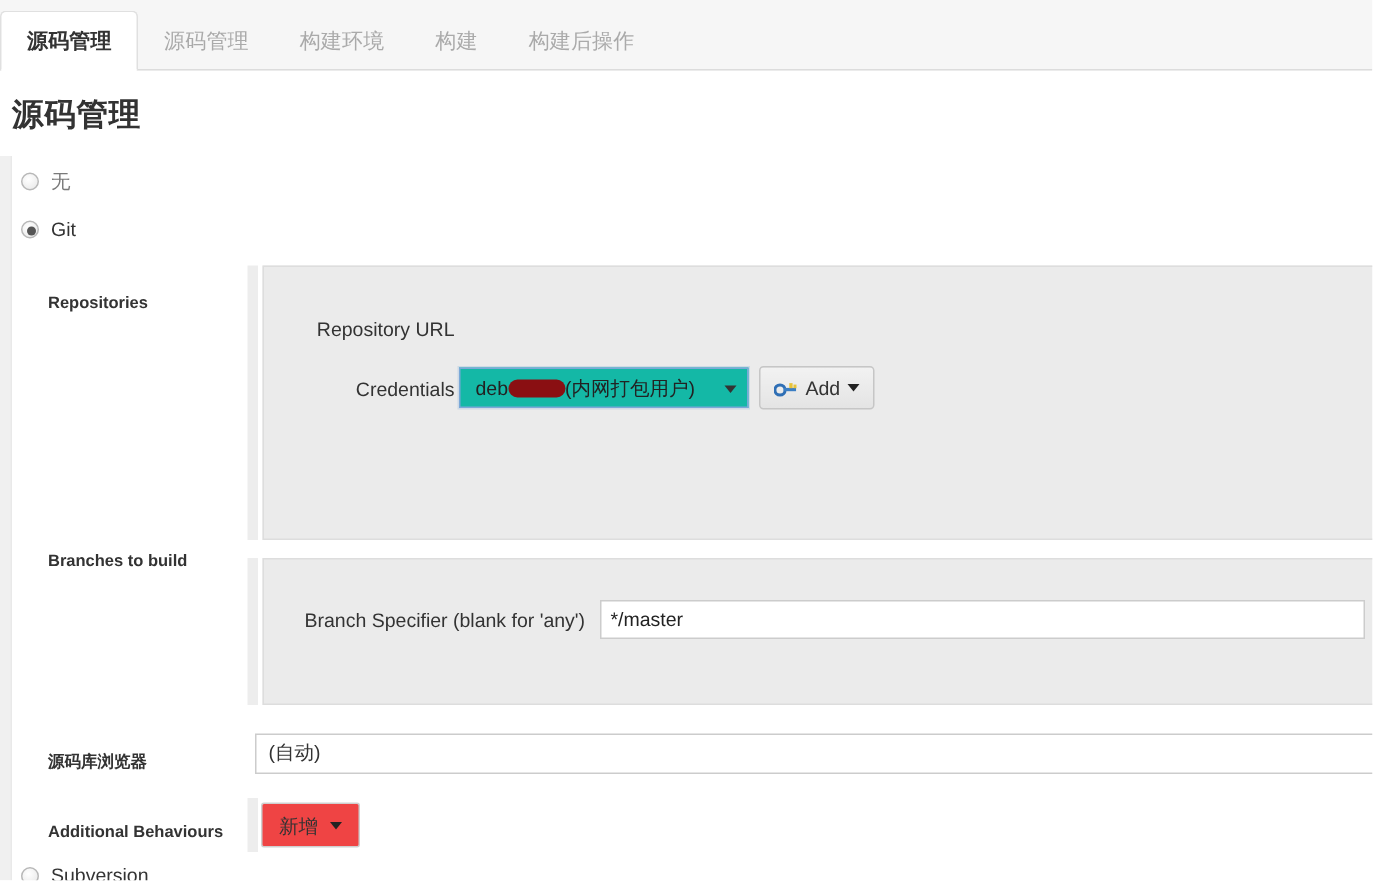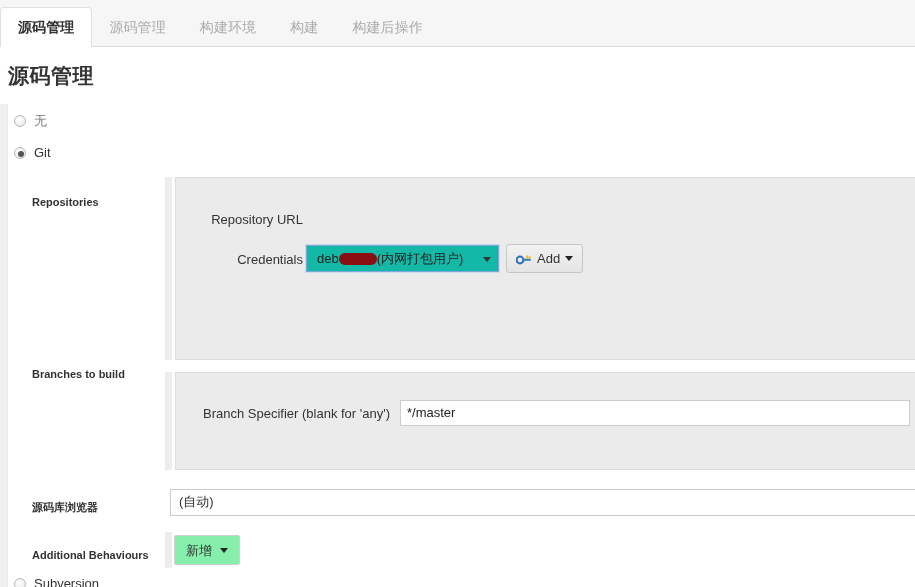--- a/index.html
+++ b/index.html
@@ -222,21 +222,21 @@
     border: 1px solid #c6c6c6;
     border-radius: 3px;
     font-size: 13px;
     color: #333333;
     height: 28px;
     padding: 0 9px;
     white-space: nowrap;
     cursor: pointer;
   }
   .btn.flat {
-    background: #86efac;
+    background: #ef4444;
     border: 1px solid #cfcfcf;
     border-radius: 2px;
   }
   .caret-dark {
     width: 0; height: 0;
     border-left: 4px solid transparent;
     border-right: 4px solid transparent;
     border-top: 5px solid #222222;
     display: inline-block;
   }

